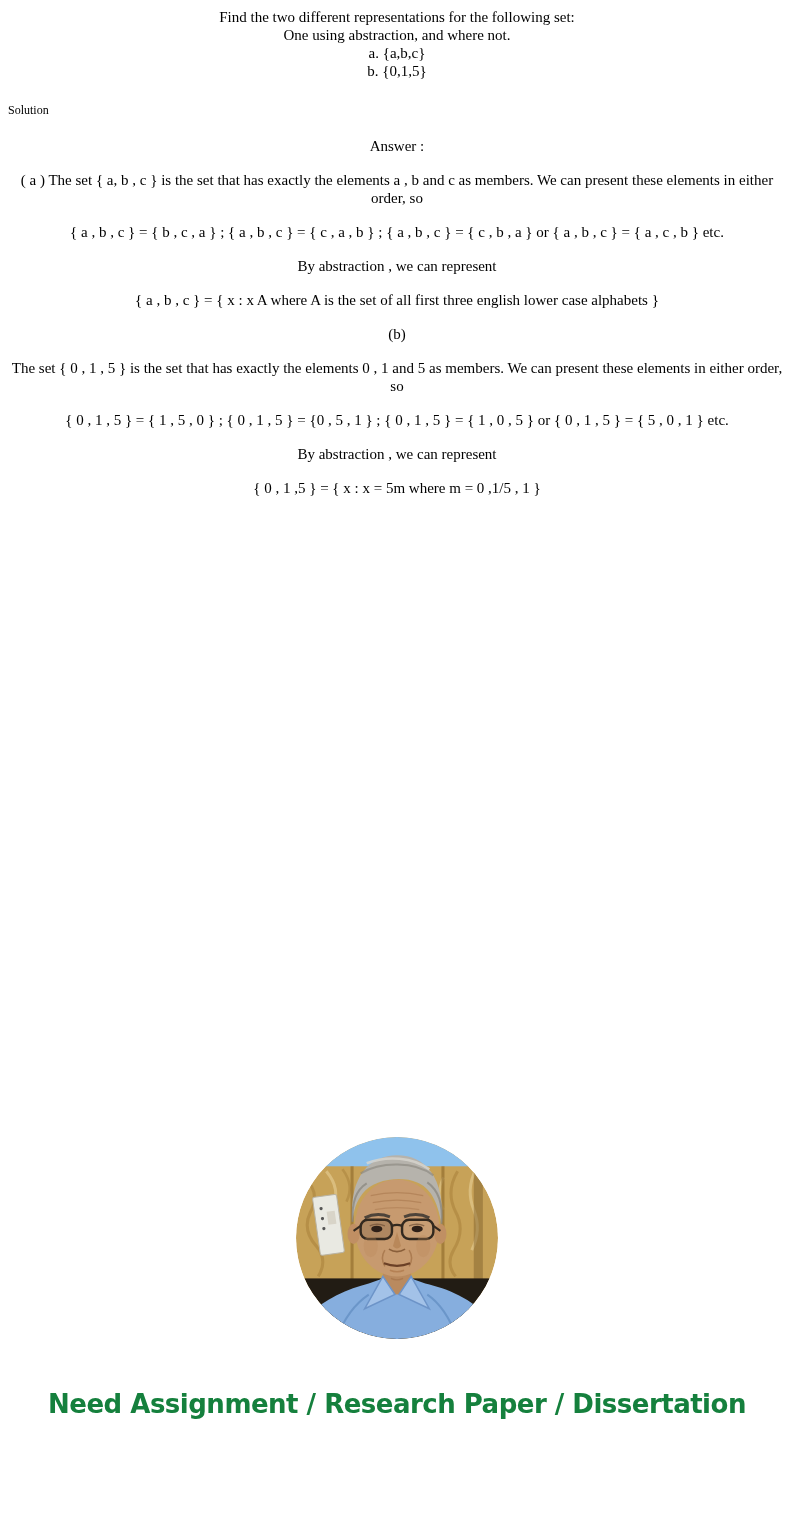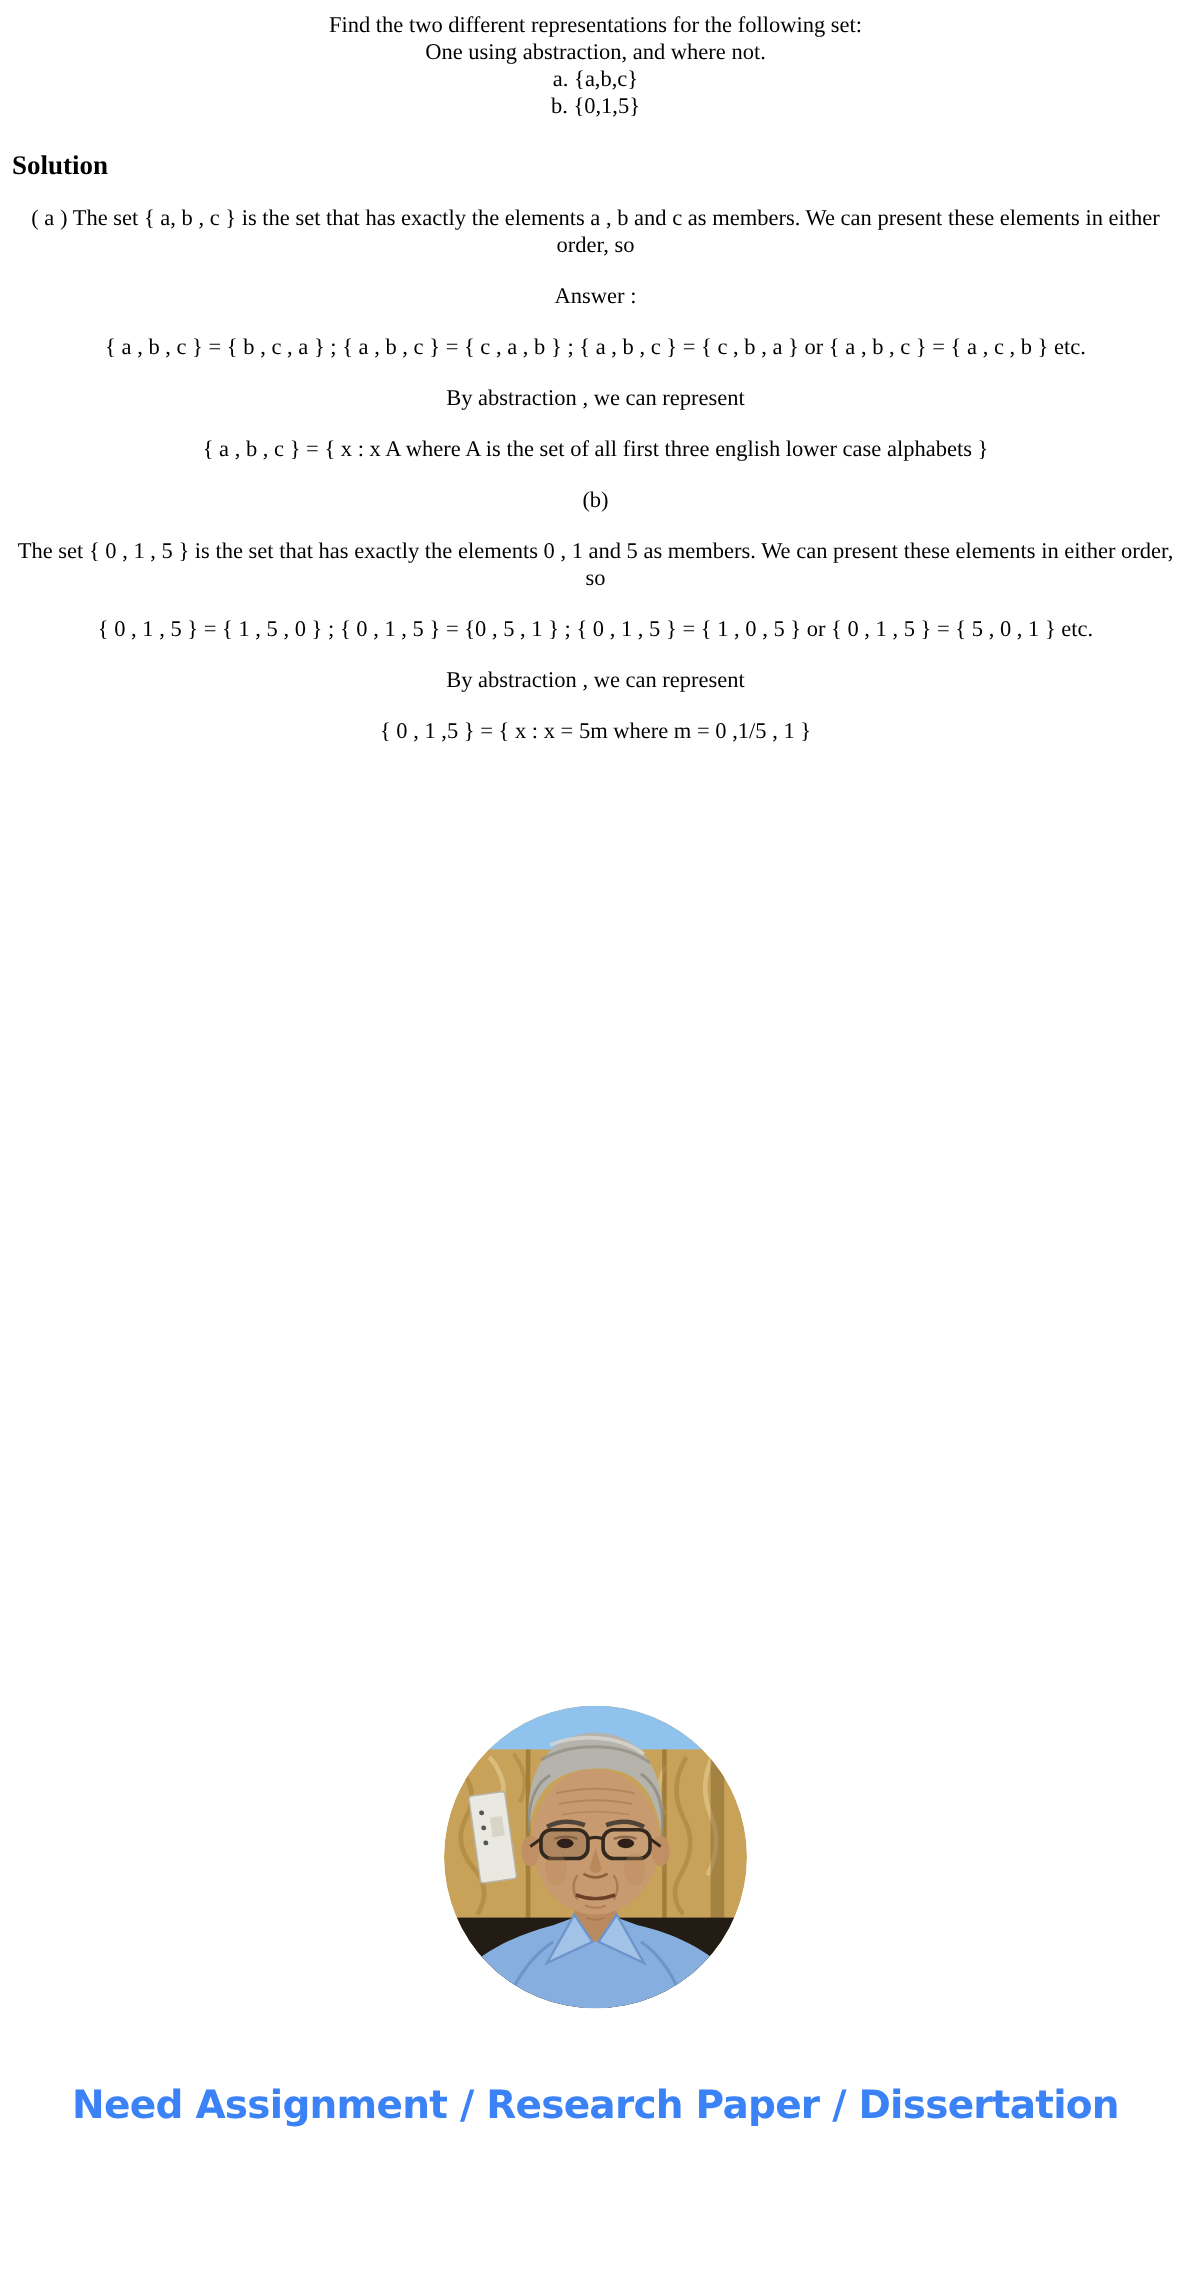--- a/index.html
+++ b/index.html
@@ -15,61 +15,61 @@
   .doc p {
     font-size: 15px;
     line-height: 18px;
     margin: 0 0 16px 0;
     text-align: center;
   }
   .q-line { margin: 0 !important; }
   .q-items { margin-top: 15px; }
   h2.solution-heading {
     font-family: "Liberation Serif", serif;
-    font-size: 18px;
+    font-size: 12px;
     line-height: 22px;
-    font-weight: bold;
+    font-weight: normal;
     margin: 19px 0 16px 0;
   }
   .spacer { height: 624px; }
   .photo-wrap {
     width: 202px;
     height: 202px;
     margin: 0 auto;
     border-radius: 50%;
     overflow: hidden;
   }
   .photo-wrap svg { display: block; width: 202px; height: 202px; }
   footer.help-footer {
     margin-top: 50px;
     text-align: center;
     font-family: "DejaVu Sans", sans-serif;
     font-weight: bold;
     font-size: 26px;
     line-height: 30px;
     letter-spacing: -0.5px;
-    color: #3b82f6;
+    color: #15803d;
   }
 </style>
 </head>
 <body>
 
 <div class="doc">
 
   <p class="q-line">Find the two different representations for the following set:</p>
   <p class="q-line">One using abstraction, and where not.</p>
 
   <p class="q-line q-items">a. {a,b,c}</p>
   <p class="q-line">b. {0,1,5}</p>
 
   <h2 class="solution-heading">Solution</h2>
 
+  <p>Answer :</p>
+
   <p>( a ) The set { a, b , c } is the set that has exactly the elements a , b and c as members. We can present these elements in either order, so</p>
-
-  <p>Answer :</p>
   <p>{ a , b , c } = { b , c , a } ; { a , b , c } = { c , a , b } ; { a , b , c } = { c , b , a } or { a , b , c } = { a , c , b } etc.</p>
   <p>By abstraction , we can represent</p>
   <p>{ a , b , c } = { x : x A where A is the set of all first three english lower case alphabets }</p>
 
   <p>(b)</p>
   <p>The set { 0 , 1 , 5 } is the set that has exactly the elements 0 , 1 and 5 as members. We can present these elements in either order, so</p>
   <p>{ 0 , 1 , 5 } = { 1 , 5 , 0 } ; { 0 , 1 , 5 } = {0 , 5 , 1 } ; { 0 , 1 , 5 } = { 1 , 0 , 5 } or { 0 , 1 , 5 } = { 5 , 0 , 1 } etc.</p>
   <p>By abstraction , we can represent</p>
   <p>{ 0 , 1 ,5 } = { x : x = 5m where m = 0 ,1/5 , 1 }</p>
 

